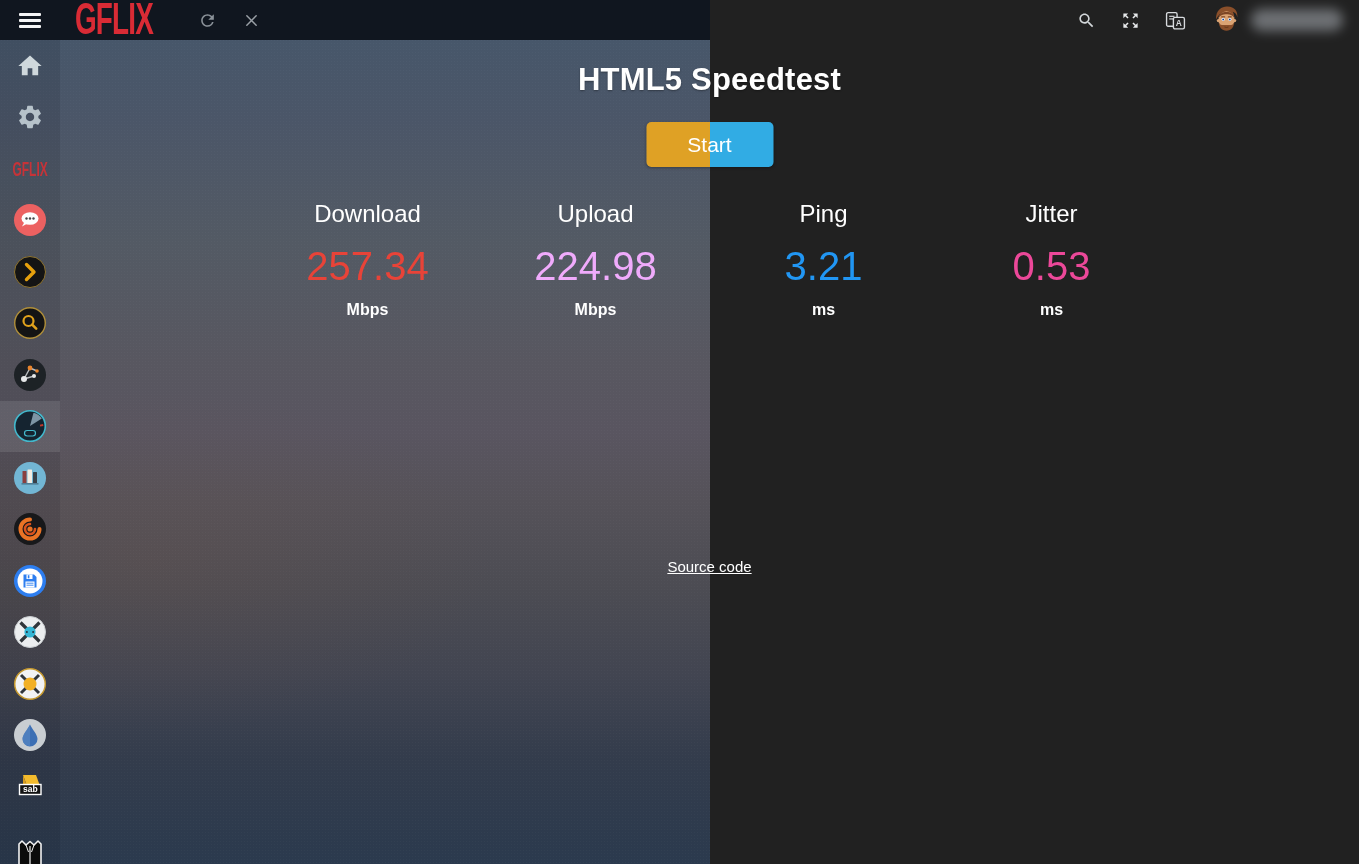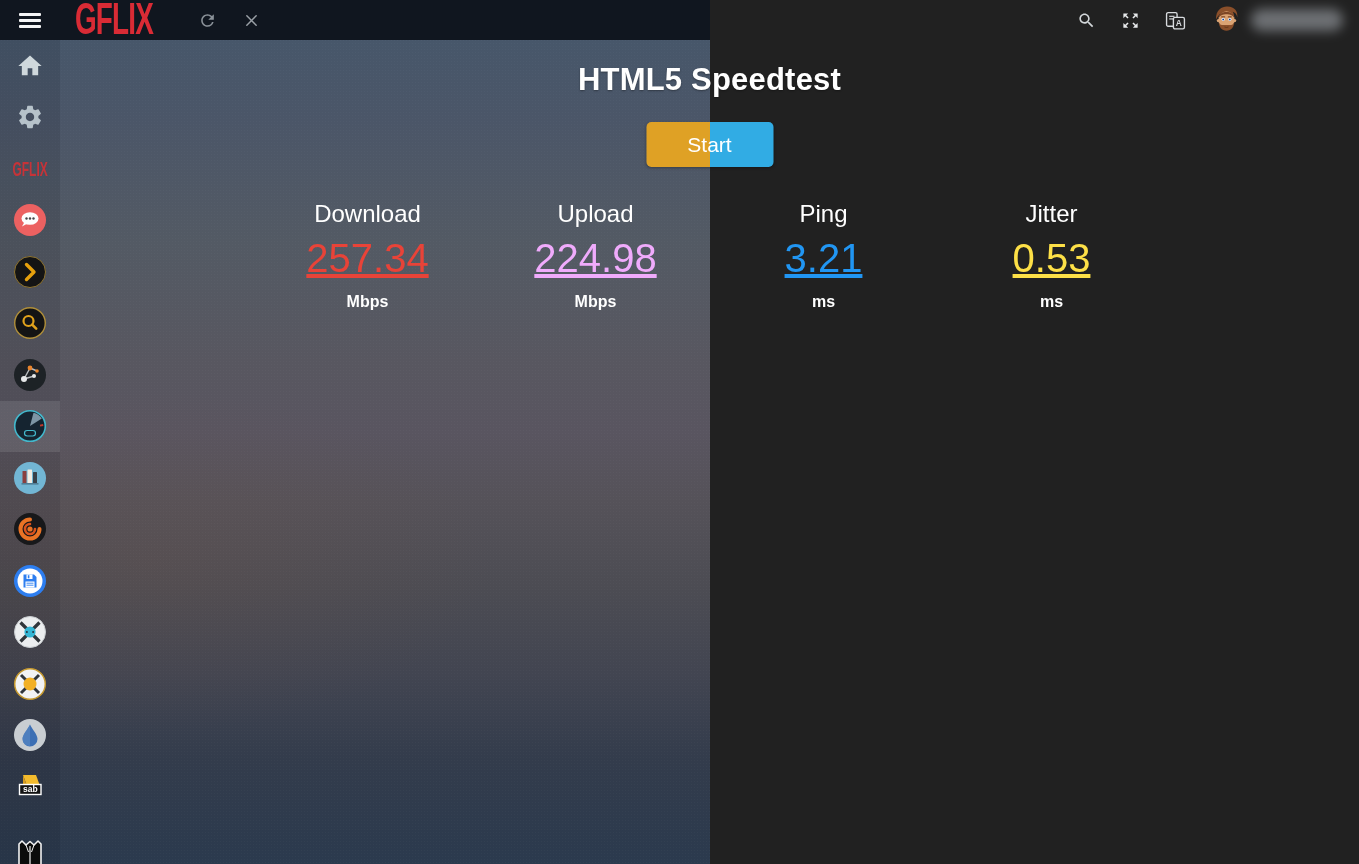--- a/index.html
+++ b/index.html
@@ -42,21 +42,21 @@
   .content { position:absolute; left:60px; top:40px; right:0; bottom:0; z-index:3; color:#fff; }
   .st-title { position:absolute; top:22px; width:100%; text-align:center; font-size:31px; font-weight:700;
     letter-spacing:.2px; text-shadow:0 1px 2px rgba(0,0,0,.35); }
   .start-btn { position:absolute; top:82px; left:50%; transform:translateX(-50%); width:127px; height:45px;
     border:none; border-radius:5px; color:#fff; font-size:21px; font-family:inherit; cursor:pointer;
     background:linear-gradient(90deg,#dfa125 0,#dfa125 50%,#31ace4 50%,#31ace4 100%);
     box-shadow:0 1px 3px rgba(0,0,0,.3); }
   .stats { position:absolute; top:160px; left:50%; transform:translateX(-50%); width:912px; display:flex;align-items:center; }
   .stat { width:228px; text-align:center; }
   .stat .lbl { font-size:24px; line-height:28px; }
-  .stat .val { font-size:40px; line-height:44px; margin-top:8px;text-decoration:underline; }
+  .stat .val { font-size:40px; line-height:44px; margin-top:16px; }
   .stat .unit { font-size:16px; font-weight:700; margin-top:13px; }
   .ip-line { position:absolute; top:306px; width:100%; text-align:center; font-size:16px; }
   .source { position:absolute; top:518px; width:100%; text-align:center; }
   .source a { color:#fff; font-size:15px; text-decoration:underline; cursor:pointer; }
 </style>
 </head>
 <body>
 
 <div id="app">
   <div class="bg-left"></div>
@@ -270,19 +270,20 @@
         <div class="val" style="color: #f0abfc;">224.98</div>
         <div class="unit">Mbps</div>
       </div>
       <div class="stat">
         <div class="lbl">Ping</div>
         <div class="val" style="color: rgb(33, 150, 243);">3.21</div>
         <div class="unit">ms</div>
       </div>
       <div class="stat">
         <div class="lbl">Jitter</div>
-        <div class="val" style="color: #fde047;">0.53</div>
+        <div class="val" style="color: #ec4899;">0.53</div>
         <div class="unit">ms</div>
       </div>
     </div>
 
+    <div class="source"><a>Source code</a></div>
   </main>
 </div>
 
 </body></html>

